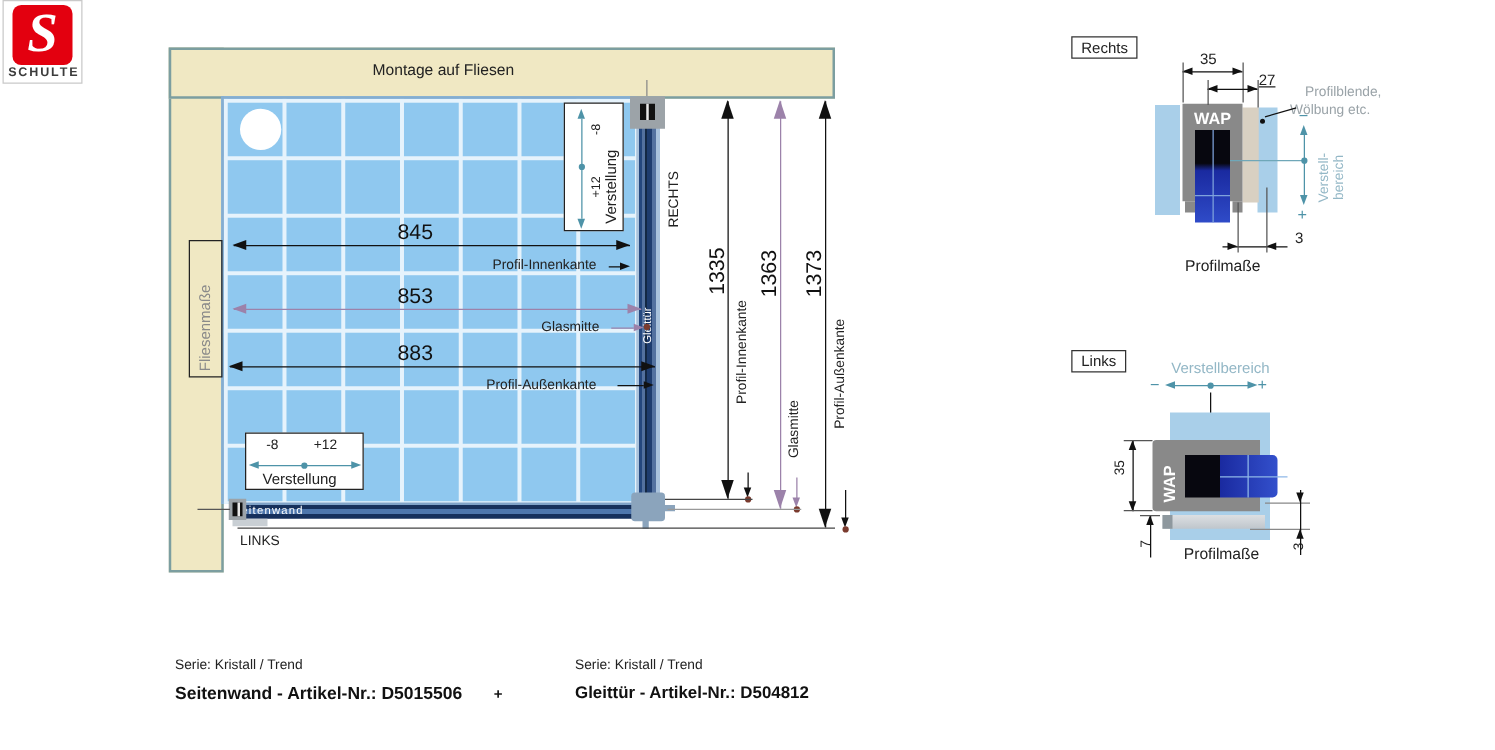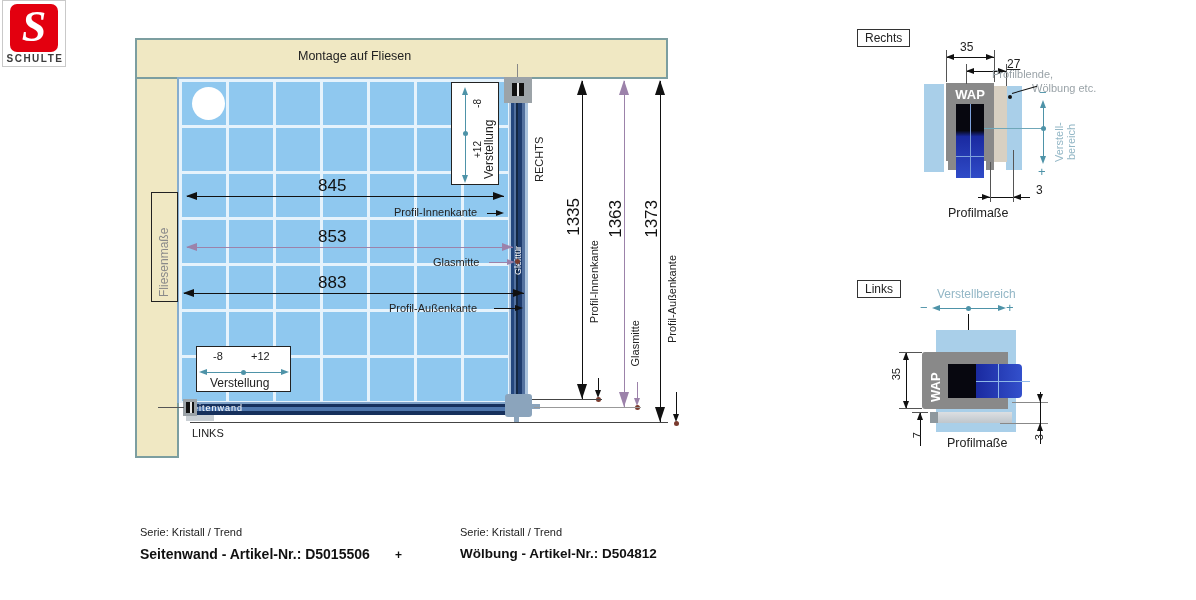--- a/index.html
+++ b/index.html
@@ -154,21 +154,21 @@
   <div class="dot" style="left:674px;top:421px;--c:#7A3B2E;"></div>
 
   <div class="hline" style="left:532px;top:399px;width:70px;background:#444;"></div>
   <div class="hline" style="left:534px;top:407px;width:107px;background:#999;"></div>
   <div class="hline" style="left:190px;top:422px;width:478px;background:#444;"></div>
 
   <div class="lbl" style="left:140px;top:526px;">Serie: Kristall / Trend</div>
   <div class="lbl" style="left:460px;top:526px;">Serie: Kristall / Trend</div>
   <div class="abs" style="left:140px;top:546px;font-size:14px;font-weight:bold;color:#111;">Seitenwand - Artikel-Nr.: D5015506</div>
   <div class="abs" style="left:395px;top:548px;font-size:12px;font-weight:bold;color:#111;">+</div>
-  <div class="abs" style="left:460px;top:546px;font-size:13.5px;font-weight:bold;color:#111;">Wölbung - Artikel-Nr.: D504812</div>
+  <div class="abs" style="left:460px;top:546px;font-size:13.5px;font-weight:bold;color:#111;">Gleittür - Artikel-Nr.: D504812</div>
 
   <div class="boxed" style="left:857px;top:29px;">Rechts</div>
 
   <div class="abs" style="left:924px;top:84px;width:20px;height:88px;background:#A9CFE9;"></div>
   <div class="abs" style="left:1006px;top:86px;width:16px;height:84px;background:#A9CFE9;"></div>
   <div class="abs" style="left:994px;top:86px;width:13px;height:76px;background:#D8D0C2;"></div>
   <div class="abs" style="left:946px;top:83px;width:48px;height:78px;background:#898989;">
     <div class="abs" style="left:0;top:4px;width:48px;text-align:center;color:#fff;font-weight:bold;font-size:13px;">WAP</div>
   </div>
   <div class="abs" style="left:956px;top:104px;width:28px;height:74px;background:linear-gradient(180deg,#07070F 0 36%,#1A2AA0 44%,#2F4BC8 100%);">
@@ -185,21 +185,21 @@
   <div class="vline" style="left:946px;top:50px;height:32px;background:#555;"></div>
   <div class="vline" style="left:994px;top:50px;height:32px;background:#555;"></div>
 
   <div class="abs" style="left:1007px;top:57px;font-size:12px;color:#222;text-decoration:underline;">27</div>
   <div class="hline" style="left:966px;top:71px;width:40px;"></div>
   <div class="tri tri-l sm" style="left:966px;top:68px;"></div>
   <div class="tri tri-r sm" style="left:998px;top:68px;"></div>
   <div class="vline" style="left:966px;top:64px;height:20px;background:#555;"></div>
   <div class="vline" style="left:1006px;top:64px;height:22px;background:#555;"></div>
 
-  <div class="abs graytxt" style="left:992px;top:68px;font-size:11px;">Profilblende,</div>
+  <div class="abs graytxt" style="left:1044px;top:68px;font-size:11px;">Profilblende,</div>
   <div class="abs graytxt" style="left:1032px;top:82px;font-size:11px;">Wölbung etc.</div>
   <div class="hline" style="left:1012px;top:93px;width:26px;transform:rotate(-16deg);transform-origin:left center;"></div>
   <div class="dot" style="left:1008px;top:95px;width:4px;height:4px;"></div>
 
   <div class="hline" style="left:984px;top:128px;width:58px;background:#6FA7B8;"></div>
   <div class="vline" style="left:1043px;top:106px;height:52px;background:#4E93A8;"></div>
   <div class="tri tri-u sm" style="left:1040px;top:100px;--c:#4E93A8;"></div>
   <div class="tri tri-d sm" style="left:1040px;top:156px;--c:#4E93A8;"></div>
   <div class="dot" style="left:1041px;top:126px;--c:#4E93A8;"></div>
   <div class="abs teal" style="left:1039px;top:85px;font-size:13px;">−</div>

